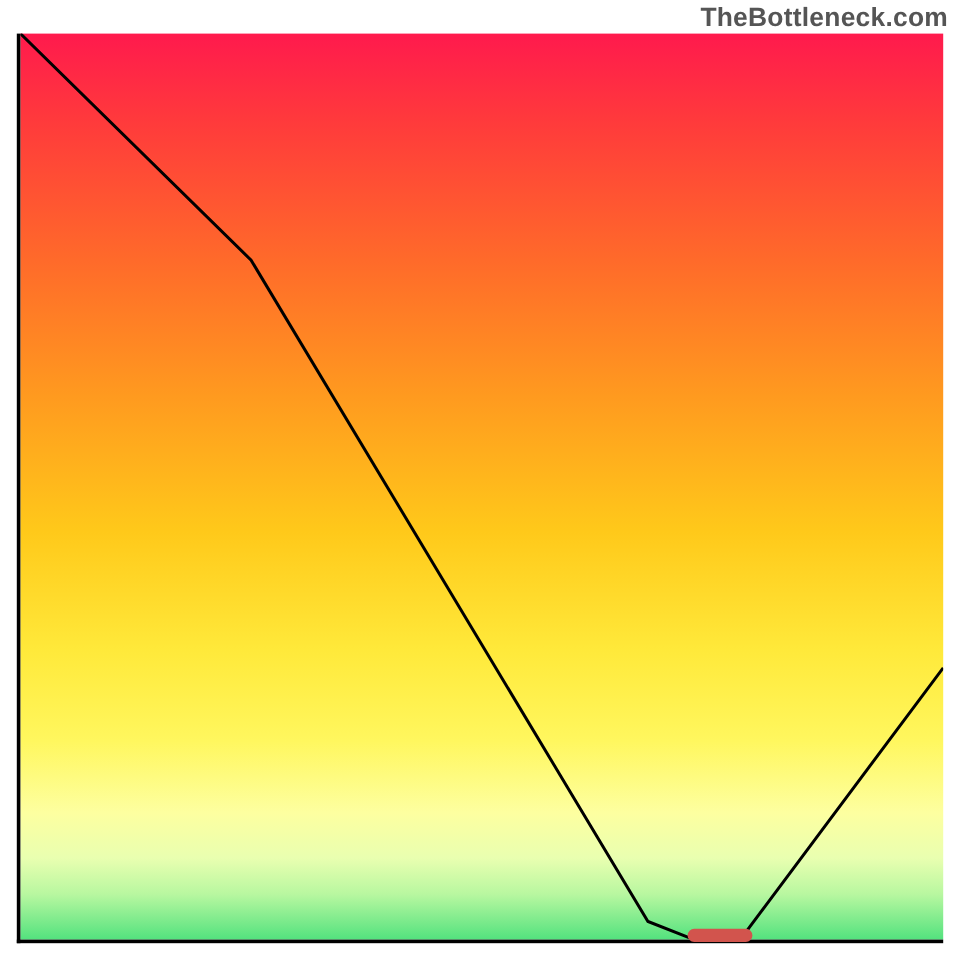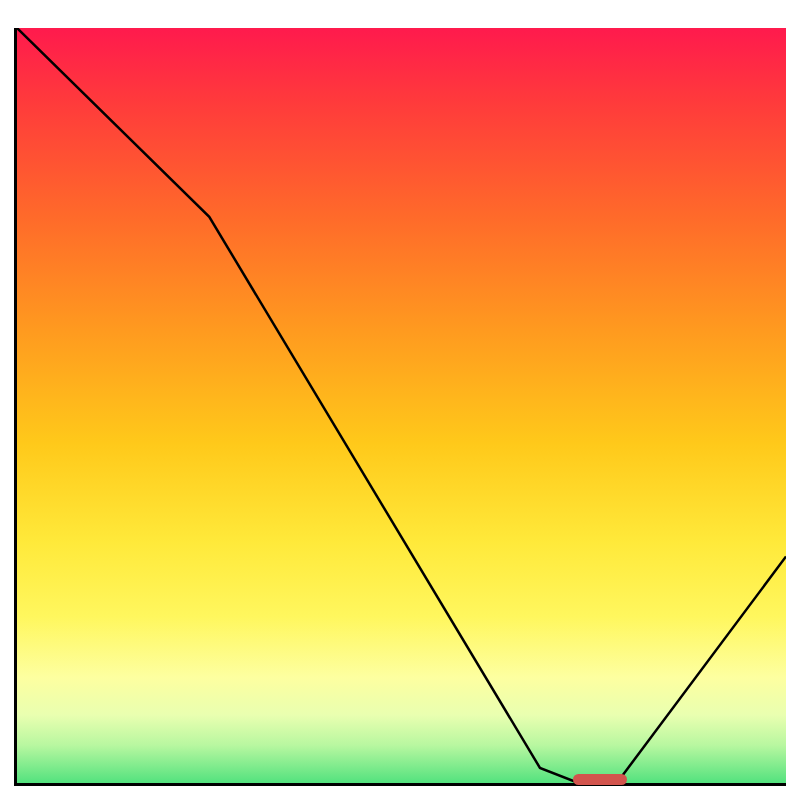--- a/index.html
+++ b/index.html
@@ -60,20 +60,21 @@
     position: absolute;
     background: #d2544d;
     border-radius: 8px;
   }
 </style>
 </head>
 <body>
 
 <div class="frame">
 
+  <div class="watermark">TheBottleneck.com</div>
 
   <div class="plot" id="plot">
     <svg class="curve" id="curve-svg" viewBox="0 0 772 755" preserveAspectRatio="none">
       <path id="curve-path" d="M 0.0 0.0 Q 96.5 94.4 193.0 188.8 Q 359.0 464.3 525.0 739.9 Q 544.3 747.5 563.6 755.0 Q 582.9 755.0 602.2 755.0 Q 687.1 641.8 772.0 528.5 " fill="none" stroke="#000000" stroke-width="2.5"></path>
     </svg>
     <div class="marker" id="marker" style="left: 555.84px; top: 745.562px; width: 54.04px; height: 11.325px; background: rgb(210, 84, 77);"></div>
   </div>
 
 </div>
 

